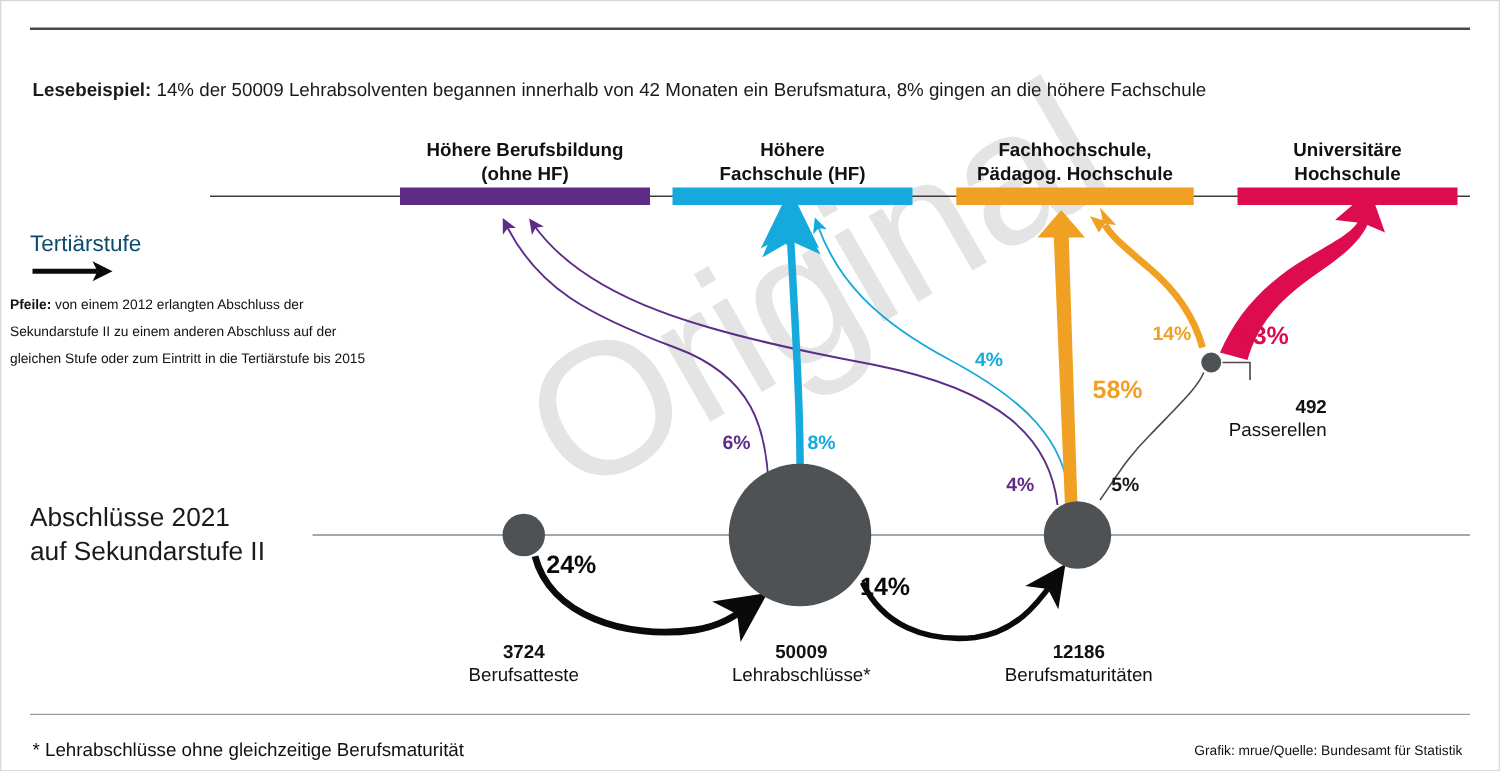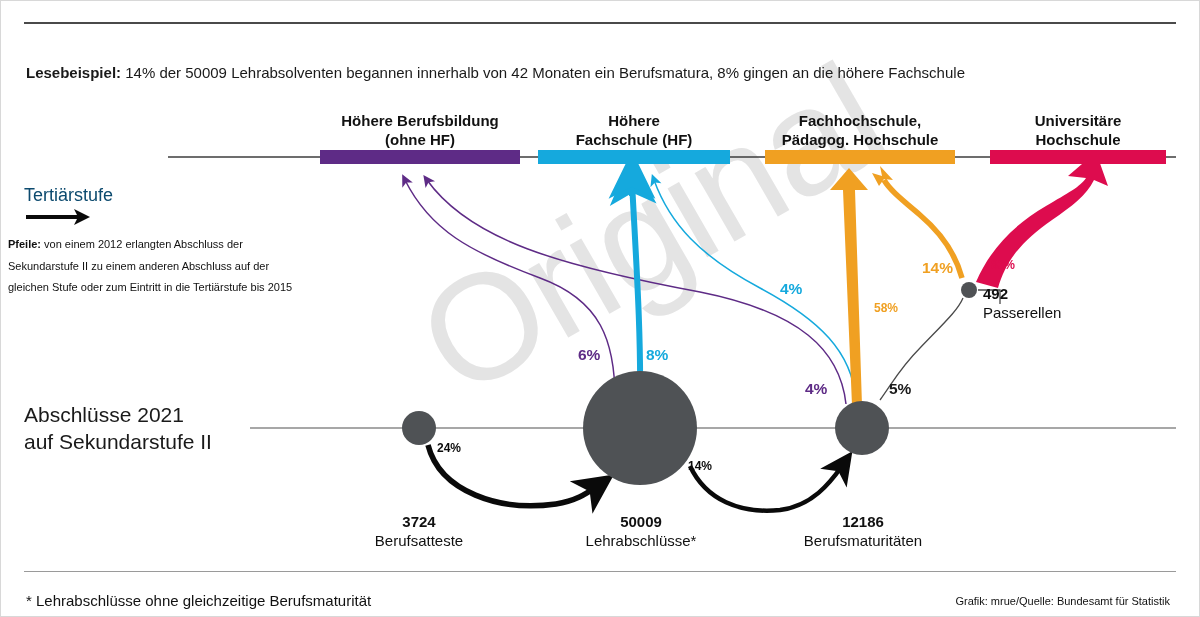--- a/index.html
+++ b/index.html
@@ -34,21 +34,21 @@
   .legend-text{position:absolute;left:8px;top:234px;width:290px;font-size:11px;
                color:#111;line-height:21.5px;}
   .legend-text b{font-weight:bold;}
 
   
   .footnote{position:absolute;left:26px;top:592px;font-size:15px;color:#111;}
   .credit{position:absolute;right:30px;top:595px;font-size:11px;color:#111;text-align:right;}
 
   
   .pct{position:absolute;font-weight:bold;font-size:15.5px;white-space:nowrap;}
-  .pct.big{font-size:12px;}
+  .pct.big{font-size:20px;}
   .num-lab{position:absolute;text-align:center;font-size:15px;color:#111;line-height:19px;}
   .num-lab b{font-weight:bold;display:block;font-size:15px;}
   .pass-lab{position:absolute;font-size:15px;color:#111;line-height:19px;}
   .pass-lab b{font-weight:bold;display:block;}
 
   svg{position:absolute;left:0;top:0;width:1200px;height:617px;overflow:visible;}
   .nofill{fill:none;}
 </style>
 </head>
 <body>
@@ -167,21 +167,21 @@
     <span>Berufsatteste</span>
   </div>
   <div class="num-lab" style="left:566px;top:512px;width:150px;">
     <b>50009</b>
     <span>Lehrabschlüsse*</span>
   </div>
   <div class="num-lab" style="left:780px;top:512px;width:166px;">
     <b>12186</b>
     <span>Berufsmaturitäten</span>
   </div>
-  <div class="pass-lab" style="left:983px;top:284px;">
+  <div class="pass-lab" style="left:983px;top:316px;text-align:right;">
     <b>492</b>
     <span>Passerellen</span>
   </div>
 
   <div class="footnote">* Lehrabschlüsse ohne gleichzeitige Berufsmaturität</div>
   <div class="credit">Grafik: mrue/Quelle: Bundesamt für Statistik</div>
 
   <div class="frame-edge"></div>
 </div>
 

